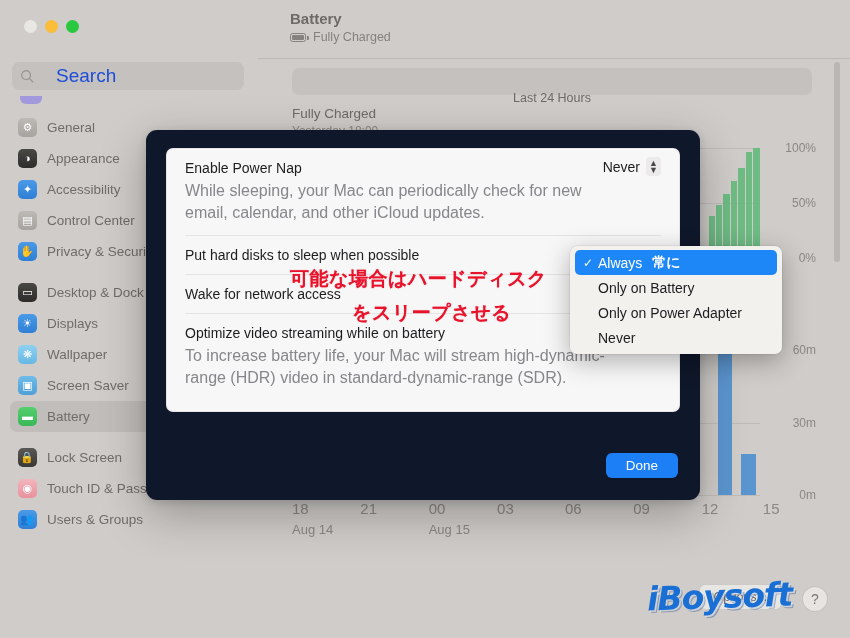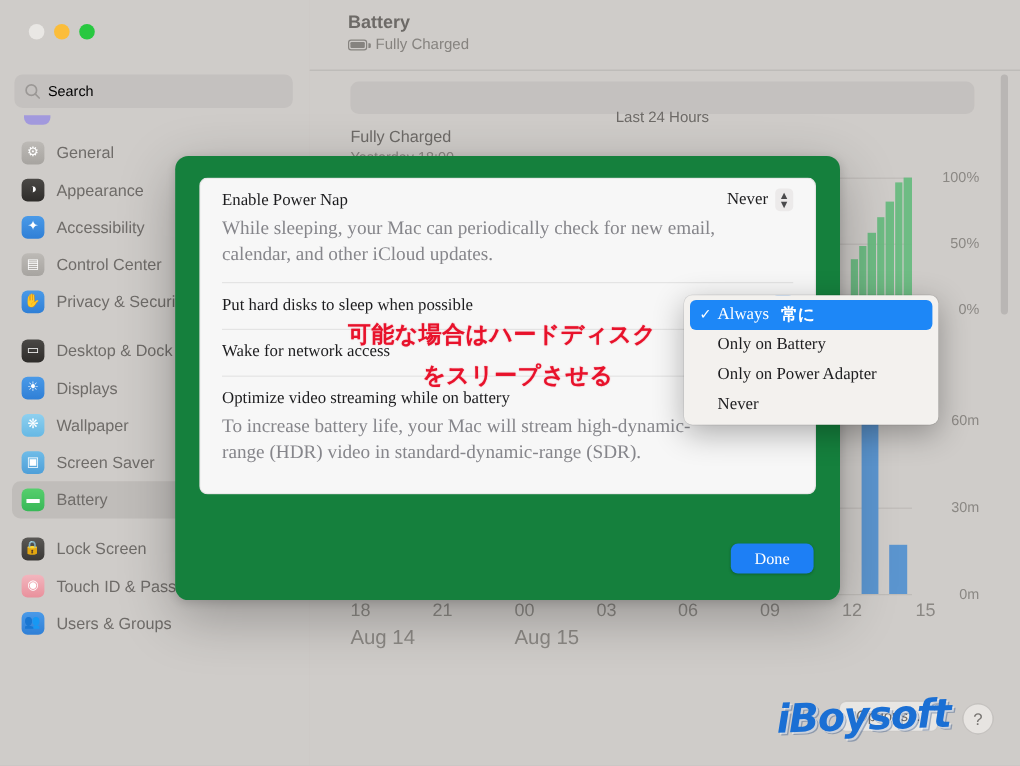--- a/index.html
+++ b/index.html
@@ -24,21 +24,21 @@
   .tl.close  { background:#e9e7e4; }
   .tl.min    { background:#fbbd3a; }
   .tl.max    { background:#28c840; }
 
   .search-field {
     position:absolute; left:12px; top:62px; width:232px; height:28px;
     background: rgba(160,157,153,0.22); border-radius:7px;
     display:flex; align-items:center; padding:0 8px; gap:6px;
   }
   .search-ic { width:14px; height:14px; opacity:.45; flex:none; }
-  .search-ph { font-size:12px; color:#000000; }
+  .search-ph { font-size:19px; color:#1d4ed8;margin-left:16px; }
 
   .nav-clip { position:absolute; left:0; top:96px; width:258px; height:542px; overflow:hidden; }
   .nav-partial { height:12px; margin: 0 0 4px 0; position:relative; }
   .nav-partial .pill { position:absolute; left:20px; top:-8px; width:22px; height:16px;
       border-radius:6px; background:#9a8fe0; opacity:.85; }
 
   .nav-group { padding: 0 0 10px 0; }
   .nav-item {
     display:flex; align-items:center; gap:10px;
     height:31px; margin:0 10px; padding:0 8px; border-radius:7px;
@@ -99,21 +99,21 @@
   .chart-bot { position:absolute; left:34px; top:350px; right:90px; height:145px; }
   .gridline { position:absolute; left:0; right:0; height:1px; background: rgba(120,117,113,0.18); }
   .ylab { position:absolute; right:-56px; font-size:12px; color:#8b8884; transform: translateY(-50%); }
   .bars { position:absolute; left:0; right:0; bottom:0; top:0; }
   .bar { position:absolute; bottom:0; }
   .bar.green { background:#66bb7e; opacity:.92; }
   .bar.blue  { background:#5b95cf; }
 
   .xaxis { position:absolute; left:34px; top:500px; right:80px; height:40px; }
   .xt { position:absolute; font-size:15px; color:#8b8884; top:0; }
-  .xd { position:absolute; font-size:17px; color:#8b8884; top:22px; }
+  .xd { position:absolute; font-size:13px; color:#8b8884; top:22px; }
 
   .main-scroll { position:absolute; right:10px; top:62px; width:6px; height:200px;
      background: rgba(110,107,104,0.22); border-radius:3px; }
 
   .options-btn { position:absolute; right:68px; bottom:28px; height:26px; padding:0 14px;
      background: rgba(236,234,231,0.85); border:0.5px solid rgba(120,117,113,0.25);
      border-radius:6px; display:flex; align-items:center; font-size:12.5px; color:#6d6a67; }
   .help-btn { position:absolute; right:22px; bottom:26px; width:26px; height:26px; border-radius:50%;
      background: rgba(236,234,231,0.8); border:0.5px solid rgba(120,117,113,0.3);
      display:flex; align-items:center; justify-content:center; font-size:14px; color:#7a7774; }
@@ -123,24 +123,23 @@
     font-family: "DejaVu Sans", sans-serif;
     font-size:33px; font-weight:bold; font-style:italic;
     color:#1a6fd4; letter-spacing:-1px;
     text-shadow: 1.5px 1.5px 0 rgba(255,255,255,.55), 2.5px 2.5px 0 rgba(20,60,120,.35);
     transform: rotate(-2deg);
   }
 
   
   .sheet {
     position:absolute; left:146px; top:130px; width:554px; height:370px;
-    background:#15803d; border-radius:11px;
+    background:#0f172a; border-radius:11px;
     box-shadow: 0 14px 46px rgba(0,0,0,.28), 0 2px 8px rgba(0,0,0,.14);
     overflow:visible;
-    font-family:Liberation Serif, serif;
   }
   .sheet-box {
     position:absolute; left:20px; top:18px; right:20px; height:264px;
     background:#f7f7f7; border-radius:7px;
     border:0.5px solid rgba(0,0,0,0.07);
     padding: 0 18px;
   }
   .row { position:relative; padding: 11px 0 11px 0; }
   .row + .row { border-top:1px solid #e4e4e4; }
   .row-title { font-size:14px; color:#1d1d1f; }

